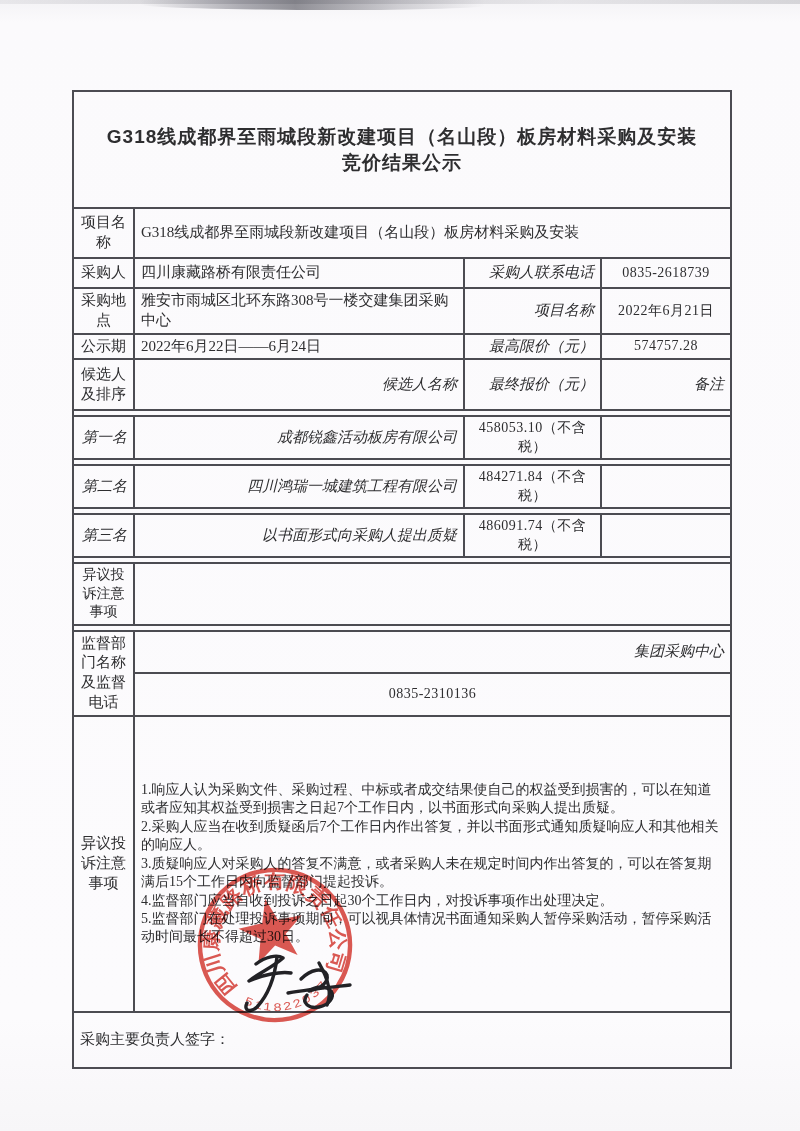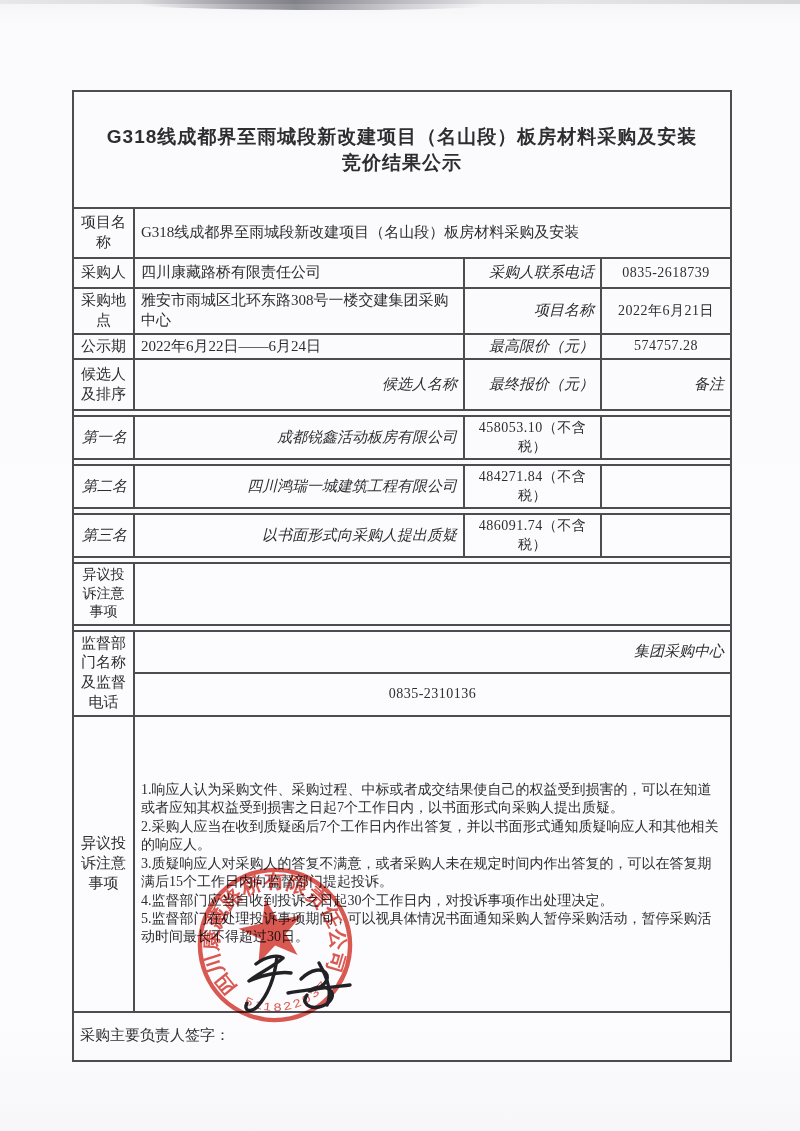--- a/index.html
+++ b/index.html
@@ -178,21 +178,21 @@
       <td class="lbl">异议投诉注意事项</td>
       <td class="obj-text" colspan="3">
         <p>1.响应人认为采购文件、采购过程、中标或者成交结果使自己的权益受到损害的，可以在知道或者应知其权益受到损害之日起7个工作日内，以书面形式向采购人提出质疑。</p>
         <p>2.采购人应当在收到质疑函后7个工作日内作出答复，并以书面形式通知质疑响应人和其他相关的响应人。</p>
         <p>3.质疑响应人对采购人的答复不满意，或者采购人未在规定时间内作出答复的，可以在答复期满后15个工作日内向监督部门提起投诉。</p>
         <p>4.监督部门应当自收到投诉之日起30个工作日内，对投诉事项作出处理决定。</p>
         <p>5.监督部门在处理投诉事项期间，可以视具体情况书面通知采购人暂停采购活动，暂停采购活动时间最长不得超过30日。</p>
       </td>
     </tr>
 
-    <tr style="height:49px">
+    <tr style="height:56px">
       <td class="sign-cell" colspan="4">
         <span>采购主要负责人签字：</span>
       </td>
     </tr>
   </tbody>
     </table>
 
   <svg class="overlay" viewBox="170 855 214 172">
     <g transform="rotate(-12 275 945)" opacity="0.88">
       <circle cx="275" cy="945" r="75" fill="none" stroke="#d8423b" stroke-width="4.5"></circle>

